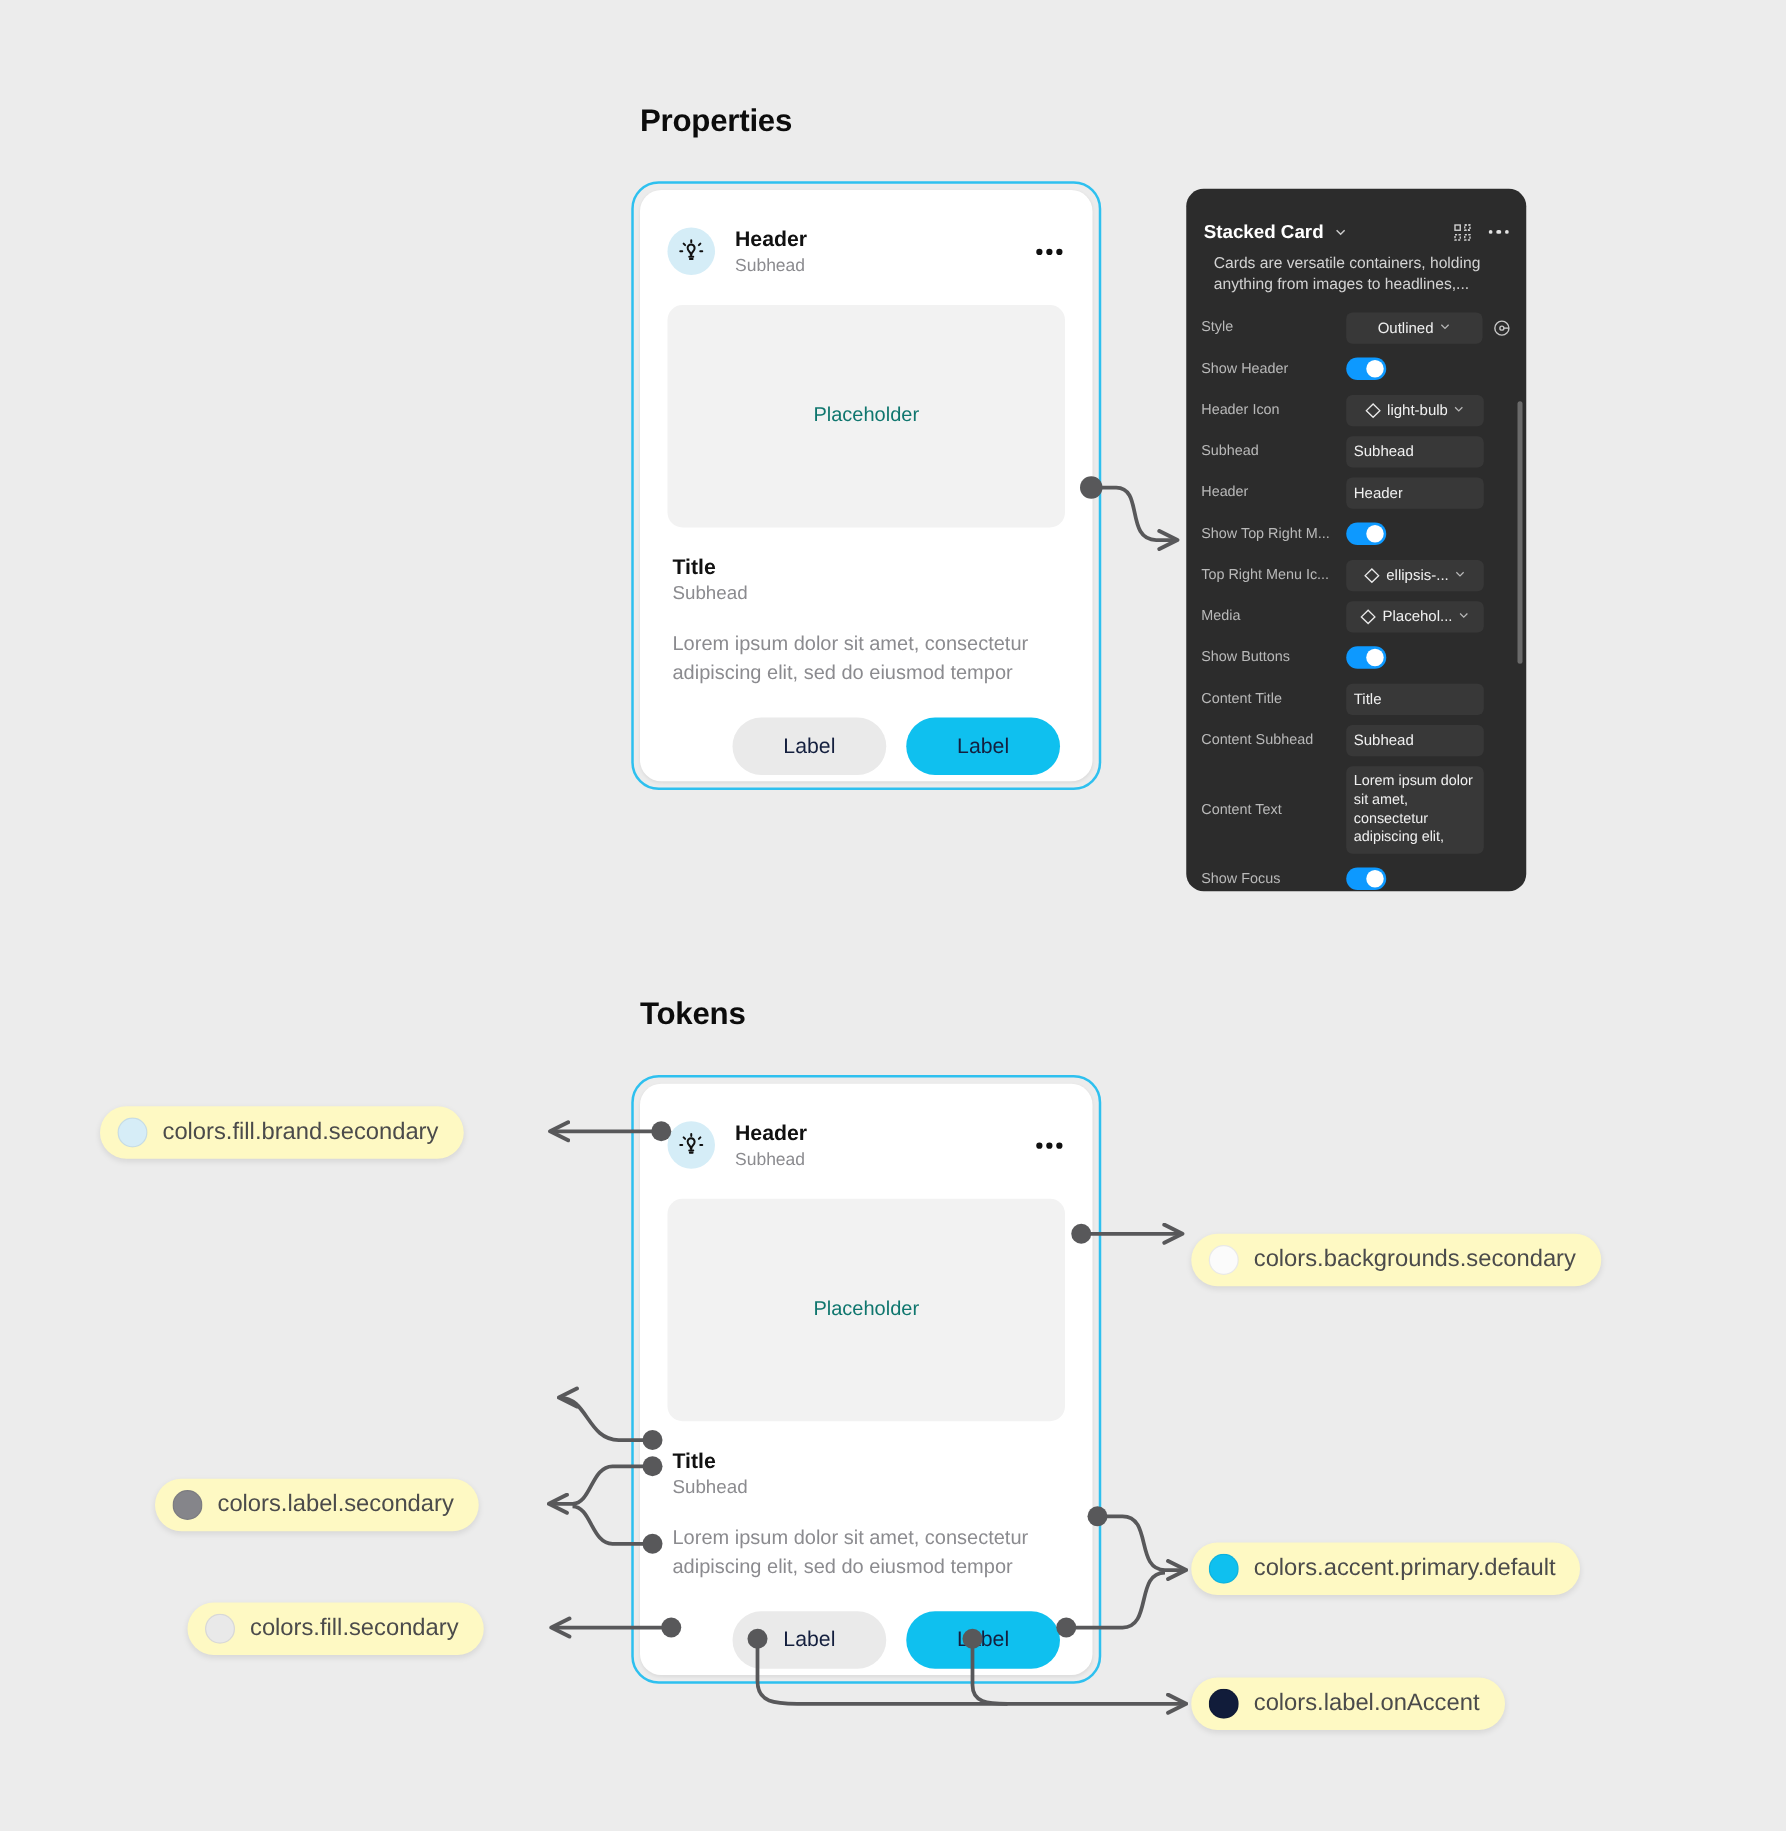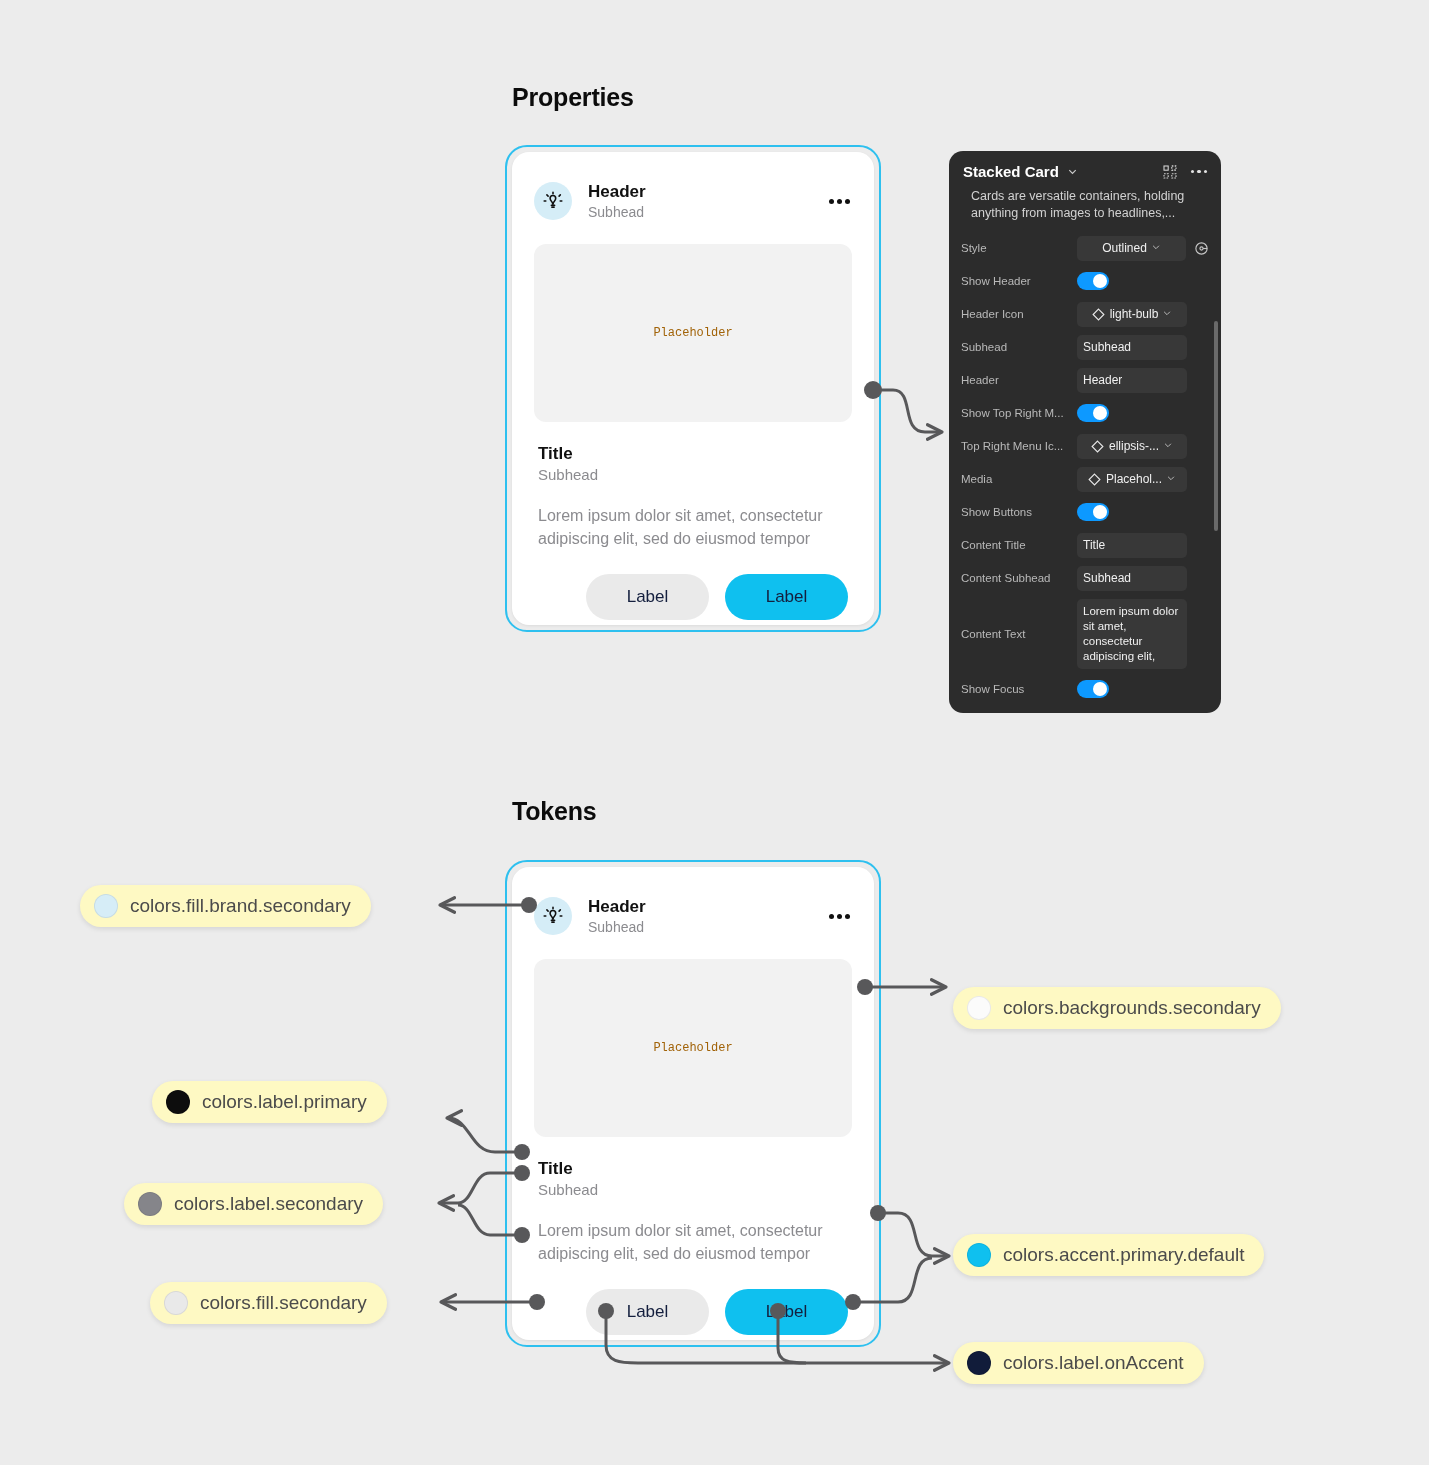--- a/index.html
+++ b/index.html
@@ -66,21 +66,21 @@
   .ellipsis-btn i {
     width: 5px; height: 5px; border-radius: 50%;
     background: #111; display: block;
   }
   .media {
     margin: 14px 22px 0 22px;
     background: #f2f2f2;
     border-radius: 12px;
     display: flex; align-items: center; justify-content: center;
   }
-  .media-label { font-size: 12px; color: #a16207; font-family: Liberation Mono, monospace; }
+  .media-label { font-size: 16px; color: #0f766e; }
   .content { padding: 22px 26px 0 26px; }
   .content-title { font-size: 17px; font-weight: 700; color: #111; }
   .content-sub { font-size: 15px; color: #8b8b8f; margin-top: 2px; }
   .content-text {
     font-size: 16px; color: #8b8b8f; line-height: 1.42; margin-top: 22px;
   }
   .btn-row { display: flex; gap: 16px; padding: 24px 26px 0 26px; margin-left: 48px; }
   .btn {
     flex: 1 1 0;
     height: 46px;
@@ -106,20 +106,21 @@
     left: 949px; top: 151px;
     width: 272px; height: 562px;
     background: #2c2c2c;
     border-radius: 14px;
     overflow: hidden;
     color: #e6e6e6;
   }
   .panel-top {
     display: flex; align-items: center;
     padding: 12px 14px 6px 14px;
+    margin-top: 14px;
   }
   .panel-name {
     font-size: 15px; font-weight: 700; color: #ffffff;
   }
   .panel-caret { margin-left: 8px; opacity: .85; display:flex; }
   .panel-spacer { flex: 1 1 auto; }
   .panel-icon { display: flex; align-items: center; margin-left: 12px; opacity: .9; }
   .panel-ellipsis { display: flex; gap: 3px; margin-left: 14px; }
   .panel-ellipsis i {
     width: 3.5px; height: 3.5px; border-radius: 50%; background: #e3e3e3; display: block;
@@ -445,24 +446,20 @@
   </div>
 
   <div id="chip-brand-secondary" class="chip">
     <span class="swatch" style="background:#d6edf7"></span>
     <span class="chip-label">colors.fill.brand.secondary</span>
   </div>
   <div id="chip-bg-secondary" class="chip">
     <span class="swatch" style="background:#fbfbfb"></span>
     <span class="chip-label">colors.backgrounds.secondary</span>
   </div>
-  <div id="chip-label-primary" class="chip">
-    <span class="swatch" style="background:#0d0d0d"></span>
-    <span class="chip-label">colors.label.primary</span>
-  </div>
   <div id="chip-label-secondary" class="chip">
     <span class="swatch" style="background:#85858a"></span>
     <span class="chip-label">colors.label.secondary</span>
   </div>
   <div id="chip-fill-secondary" class="chip">
     <span class="swatch" style="background:#e9e9e9"></span>
     <span class="chip-label">colors.fill.secondary</span>
   </div>
   <div id="chip-accent-primary" class="chip">
     <span class="swatch" style="background:#0fc0ef"></span>

